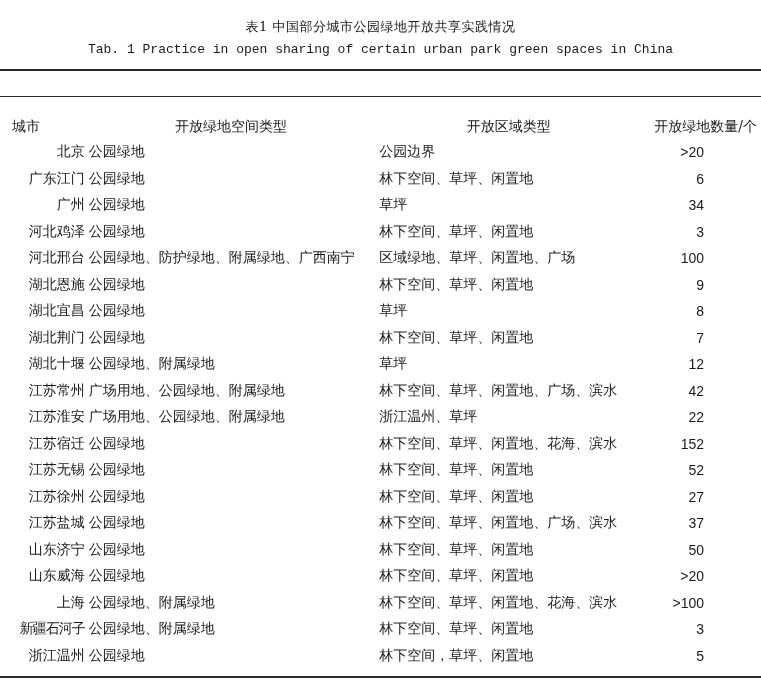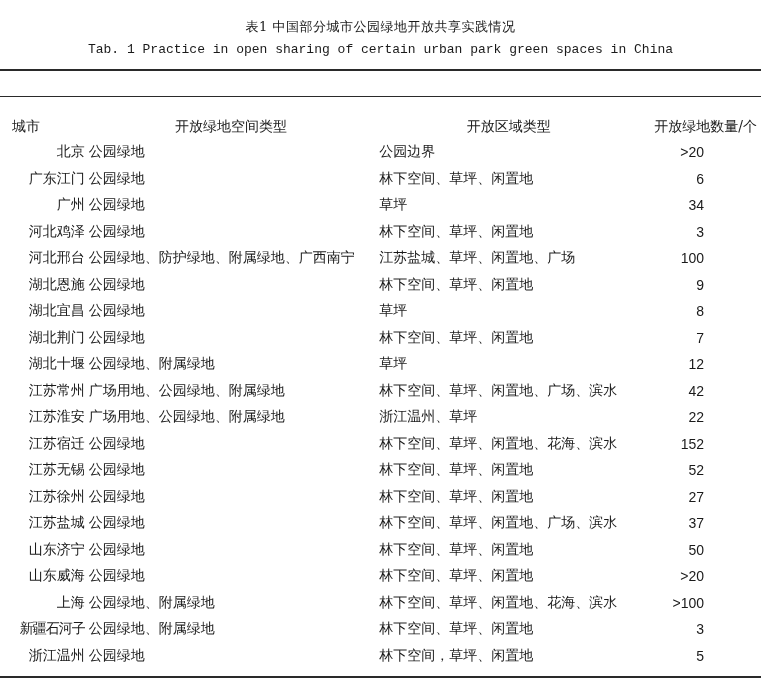--- a/index.html
+++ b/index.html
@@ -117,21 +117,21 @@
       </tr>
       <tr>
         <td class="c-city">河北鸡泽</td>
         <td class="c-space">公园绿地</td>
         <td class="c-area">林下空间、草坪、闲置地</td>
         <td class="c-count">3</td>
       </tr>
       <tr>
         <td class="c-city">河北邢台</td>
         <td class="c-space">公园绿地、防护绿地、附属绿地、广西南宁</td>
-        <td class="c-area">江苏盐城、草坪、闲置地、广场</td>
+        <td class="c-area">区域绿地、草坪、闲置地、广场</td>
         <td class="c-count">100</td>
       </tr>
       <tr>
         <td class="c-city">湖北恩施</td>
         <td class="c-space">公园绿地</td>
         <td class="c-area">林下空间、草坪、闲置地</td>
         <td class="c-count">9</td>
       </tr>
       <tr>
         <td class="c-city">湖北宜昌</td>

